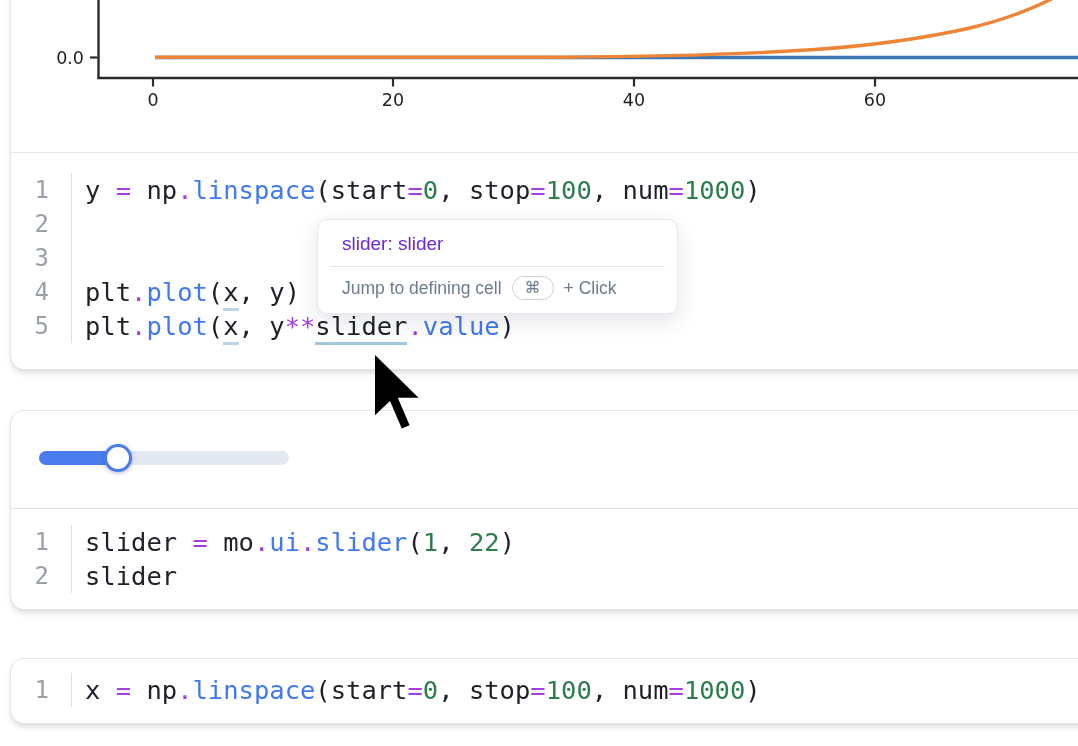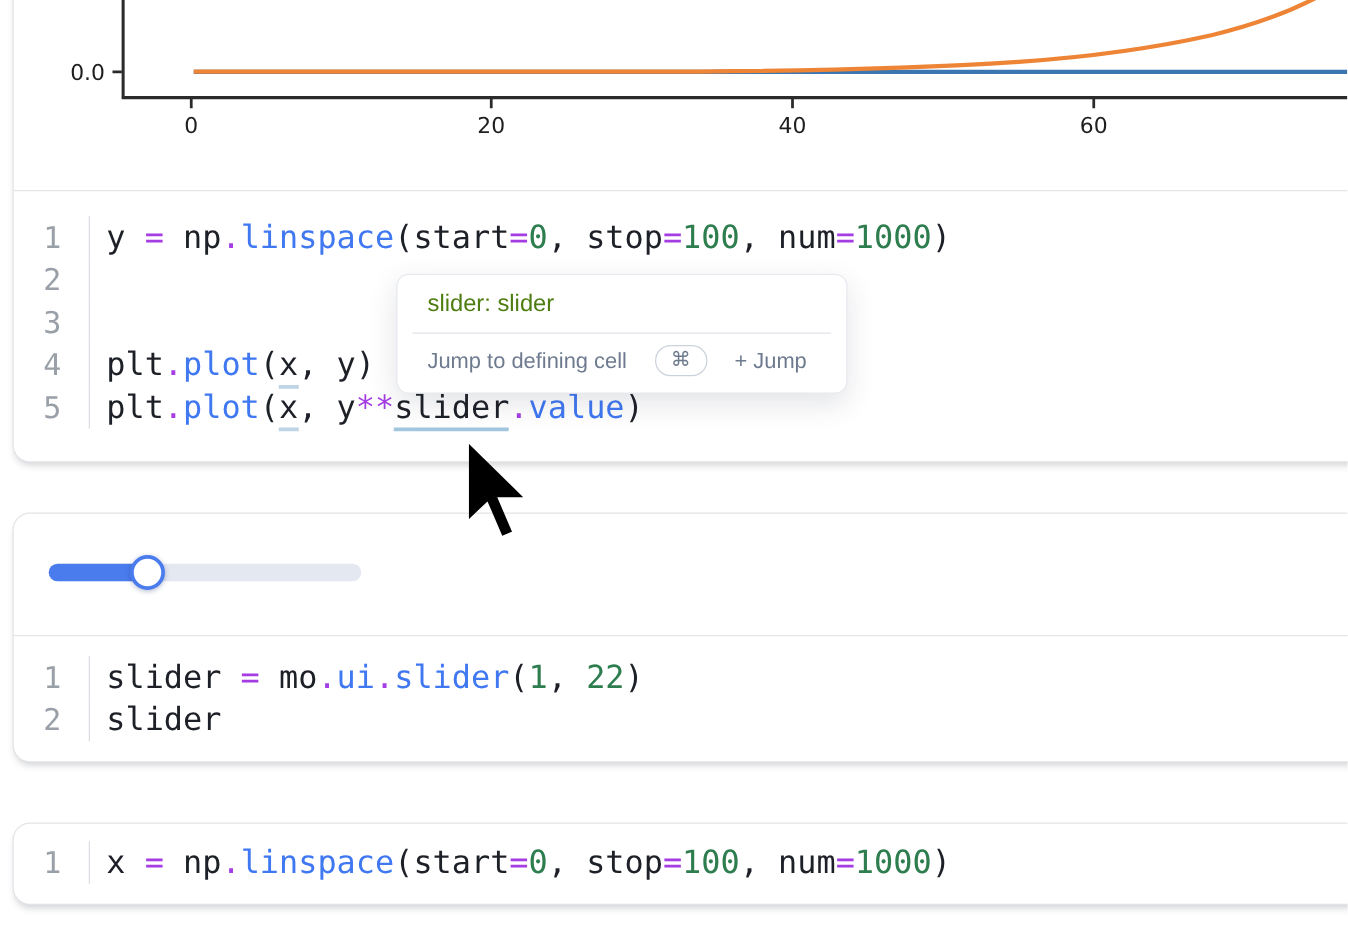--- a/index.html
+++ b/index.html
@@ -35,23 +35,23 @@
   #plot-svg{position:absolute;left:-11px;top:61px;width:1078px;height:153px;}
   .axis-label{font-family:"DejaVu Sans","Liberation Sans",sans-serif;font-size:17.5px;fill:#1f1f1f;}
   
   .slider-track{position:absolute;left:28px;top:40px;width:250px;height:14px;border-radius:7px;background:#e3e8f1;}
   .slider-fill{position:absolute;left:0;top:0;width:86px;height:14px;border-radius:7px;background:#4a7cee;}
   .slider-handle{position:absolute;left:93px;top:33px;width:22px;height:22px;background:#fff;
     border:3px solid #4a7cee;border-radius:50%;box-shadow:0 1px 4px rgba(40,60,120,0.35);}
   
   .tooltip{position:absolute;left:317px;top:219px;width:359px;background:#fff;
     border:1px solid #e7e9ee;border-radius:10px;box-shadow:0 8px 22px rgba(40,50,70,0.13);z-index:6;}
-  .tooltip-title{padding:13px 24px 11px;font-size:19px;color:#4d7c0f;}
+  .tooltip-title{padding:13px 24px 11px;font-size:19px;color:#6d28d9;}
   .tooltip-divider{border-top:1px solid #dfe3ea;margin:0 12px;}
-  .tooltip-row{display:flex;align-items:center;gap:22px;padding:9px 24px 13px;font-size:17.5px;color:#6e7b8f;}
+  .tooltip-row{display:flex;align-items:center;gap:10px;padding:9px 24px 13px;font-size:17.5px;color:#6e7b8f;}
   .kbd-pill{display:inline-block;border:1.5px solid #ccd2dc;border-radius:13px;padding:1px 12px 2px;
     font-size:16px;color:#6e7b8f;background:#fff;}
   #cursor{position:absolute;left:375px;top:355px;width:50px;height:80px;z-index:9;pointer-events:none;}
 </style>
 </head>
 <body>
 
 <div class="cell" id="cell-plot">
   <div class="cell-output">
     <svg id="plot-svg" viewBox="0 0 1078 153" xmlns="http://www.w3.org/2000/svg">
@@ -100,21 +100,21 @@
       </div>
     </div>
 </div>
 
 <div class="tooltip">
   <div class="tooltip-title">slider: slider</div>
   <div class="tooltip-divider"></div>
   <div class="tooltip-row">
     <span>Jump to defining cell</span>
     <span class="kbd-pill">⌘</span>
-    <span>+ Jump</span>
+    <span>+ Click</span>
   </div>
 </div>
 
 <div class="cell" id="cell-slider">
   <div class="cell-output">
     <div class="slider-track">
       <div class="slider-fill"></div>
     </div>
     <div class="slider-handle"></div>
   </div>

